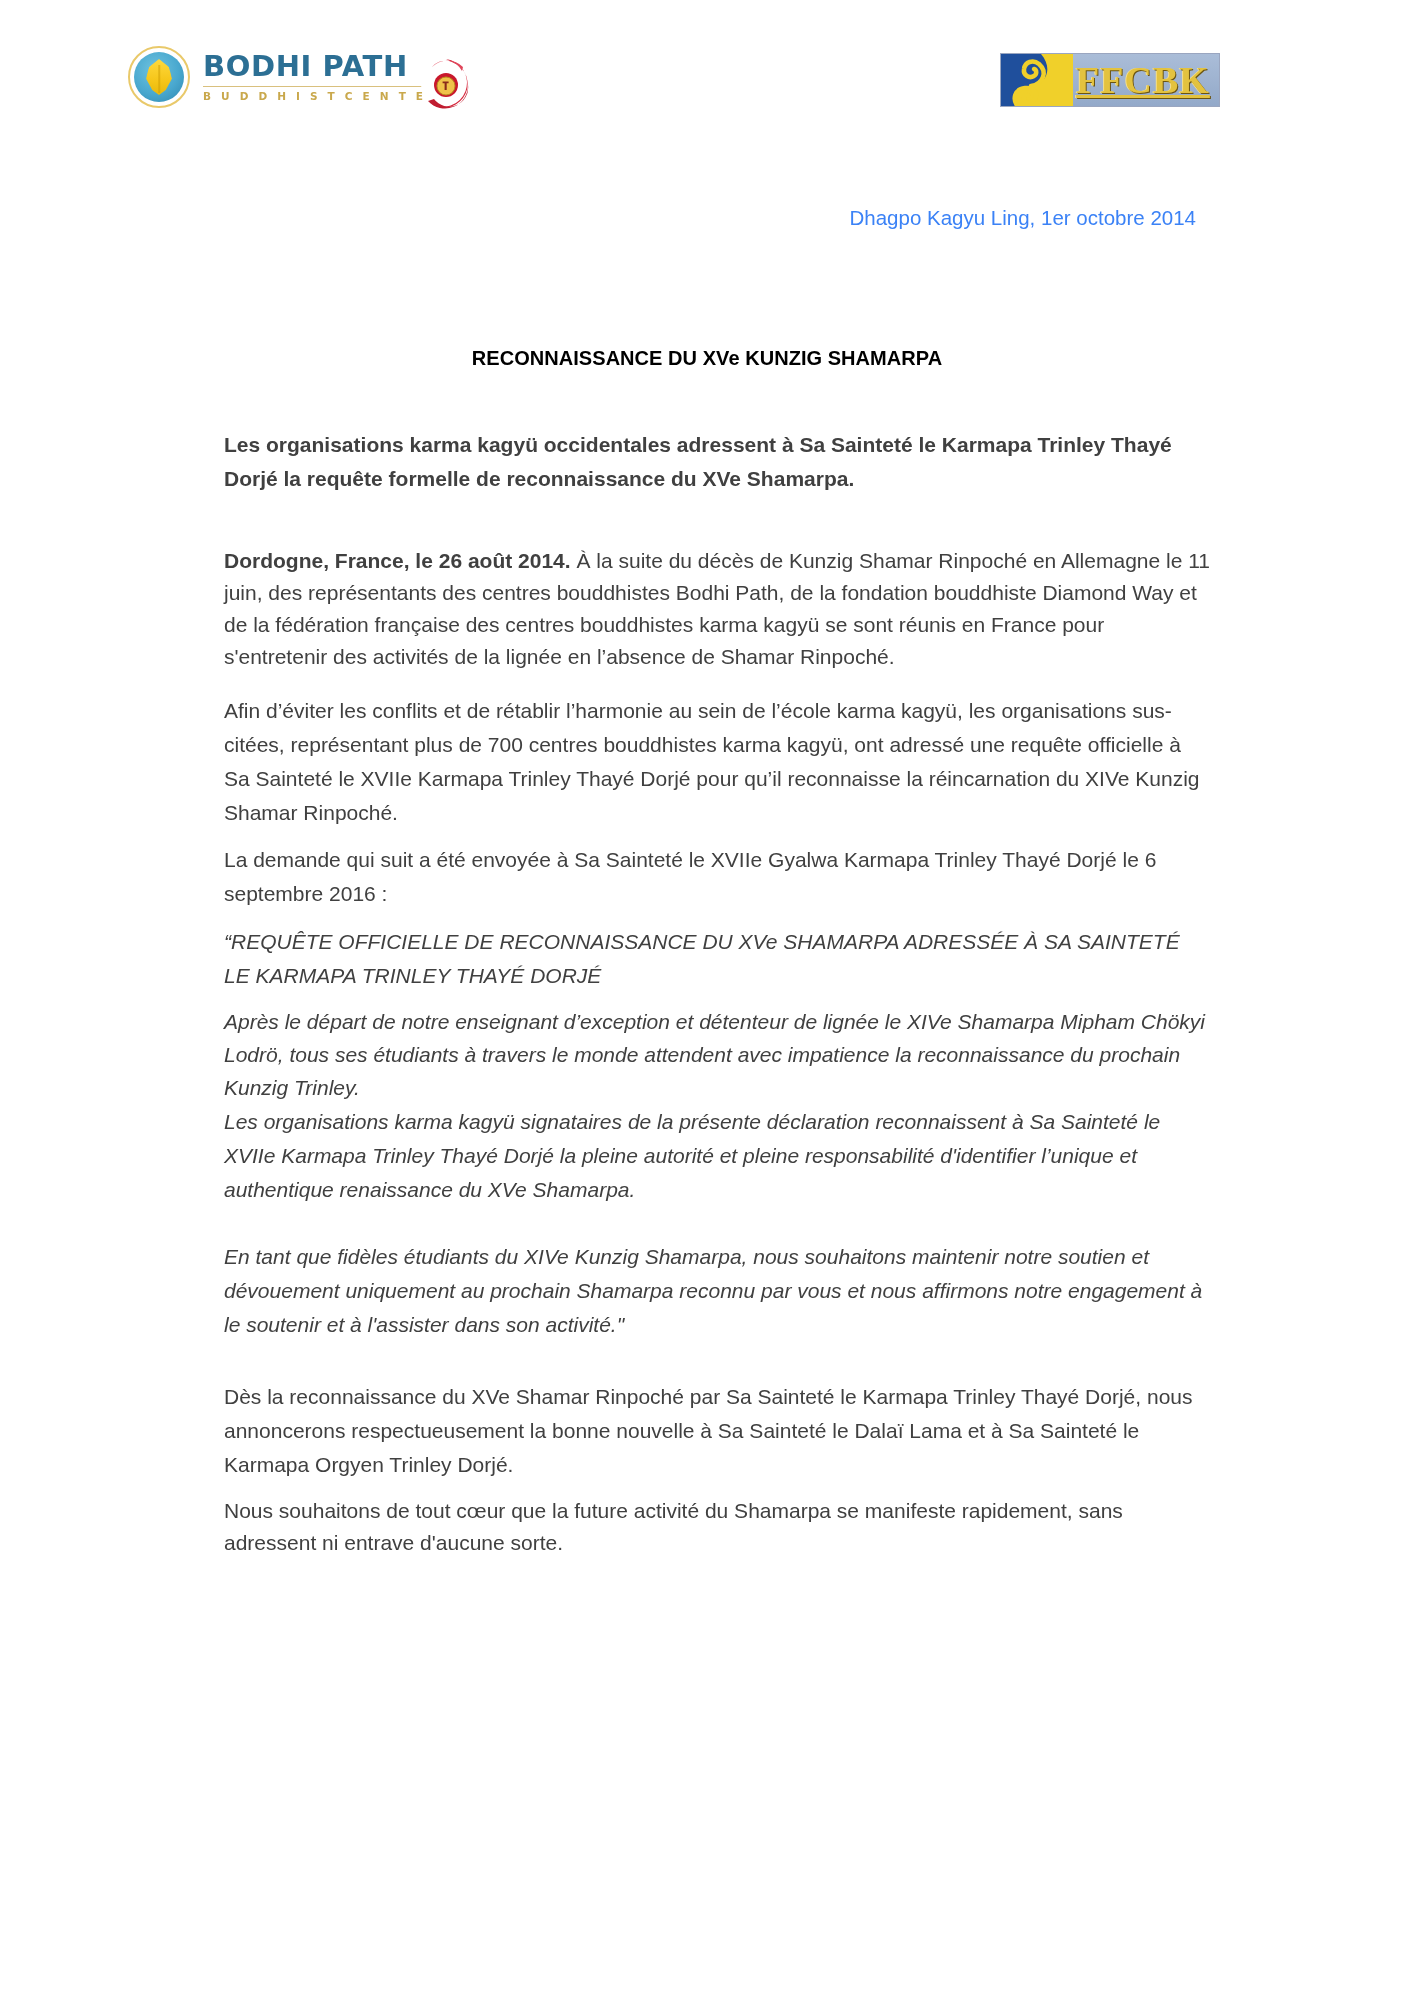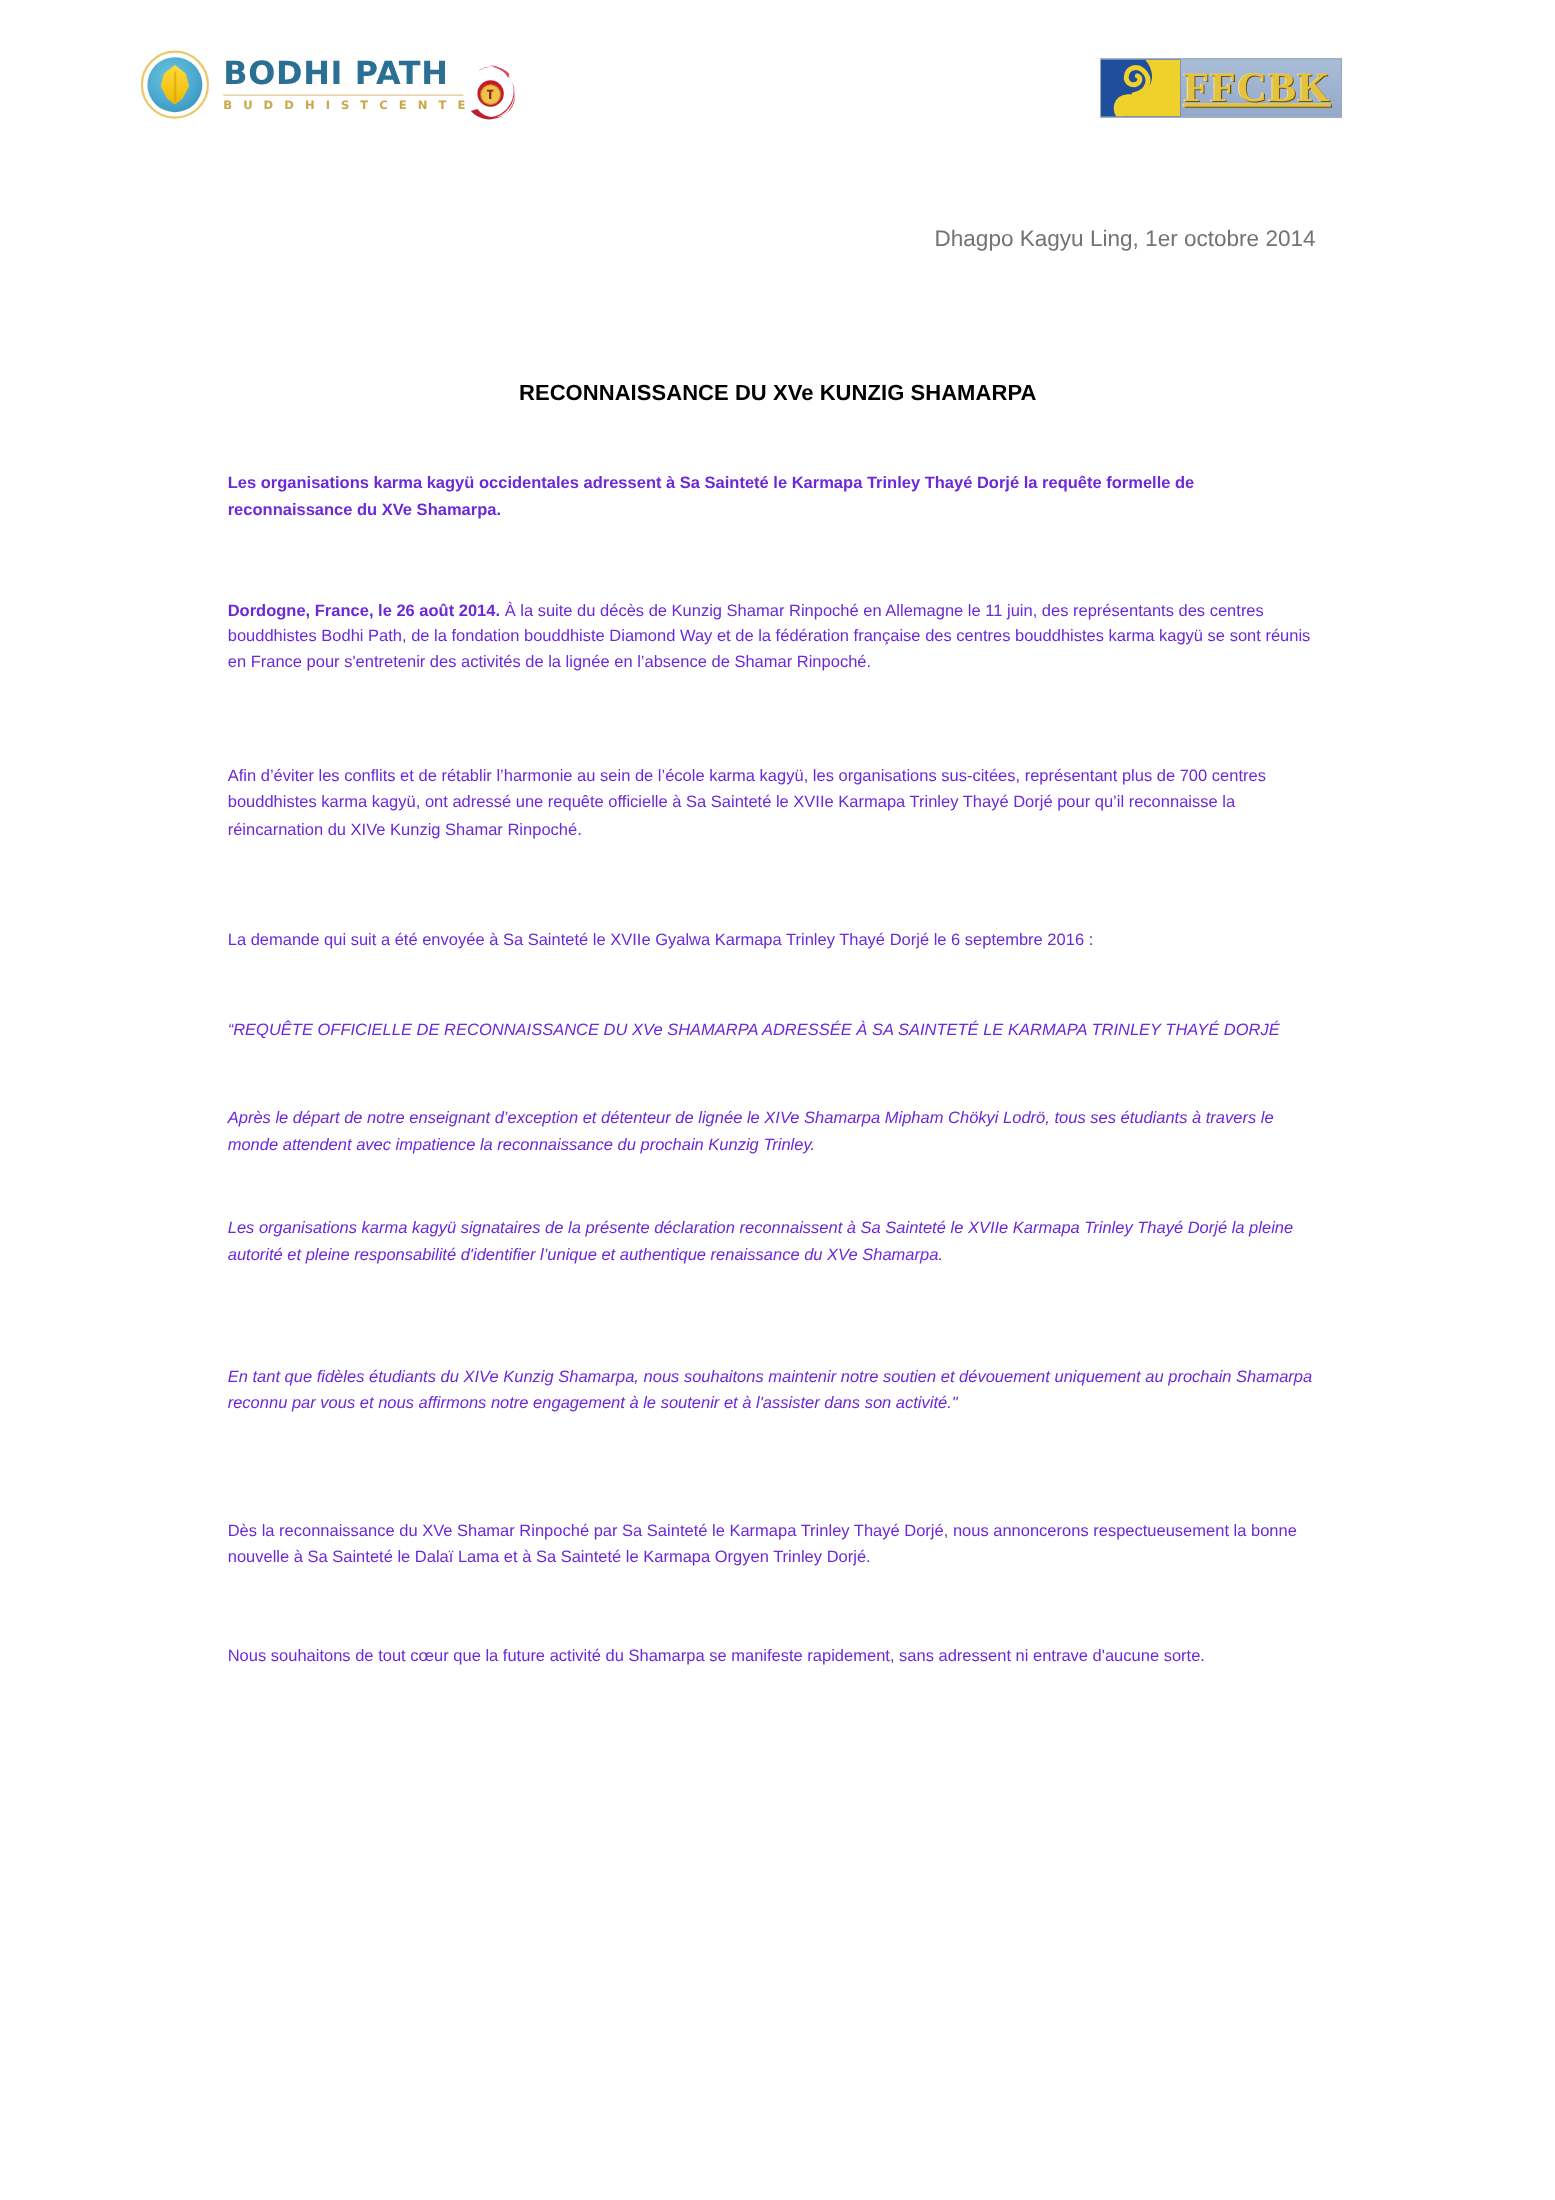--- a/index.html
+++ b/index.html
@@ -205,42 +205,42 @@
   }
 
   .dateline {
     position: absolute;
     left: 0;
     top: 205px;
     width: 1196px;
     text-align: right;
     font-size: 20.5px;
     line-height: 1.3;
-    color: #737373;
+    color: #3b82f6;
   }
 
   .title {
     position: absolute;
     left: 207px;
     top: 300px;
     width: 1000px;
     text-align: center;
     font-size: 20px;
     font-weight: 700;
     line-height: 1.95;
     letter-spacing: .05px;
     color: #000;
   }
 
   .body-block {
     position: absolute;
-    left: 207px;
+    left: 224px;
     width: 986px;
-    font-size: 15px;
-    color: #6d28d9;
+    font-size: 21px;
+    color: #404040;
   }
 
   .p-intro {
     top: 428px;
     font-weight: 700;
     line-height: 1.62;
   }
 
   .p-1 { top: 545px; line-height: 1.53; }
   .p-2 { top: 694px; line-height: 1.62; }

